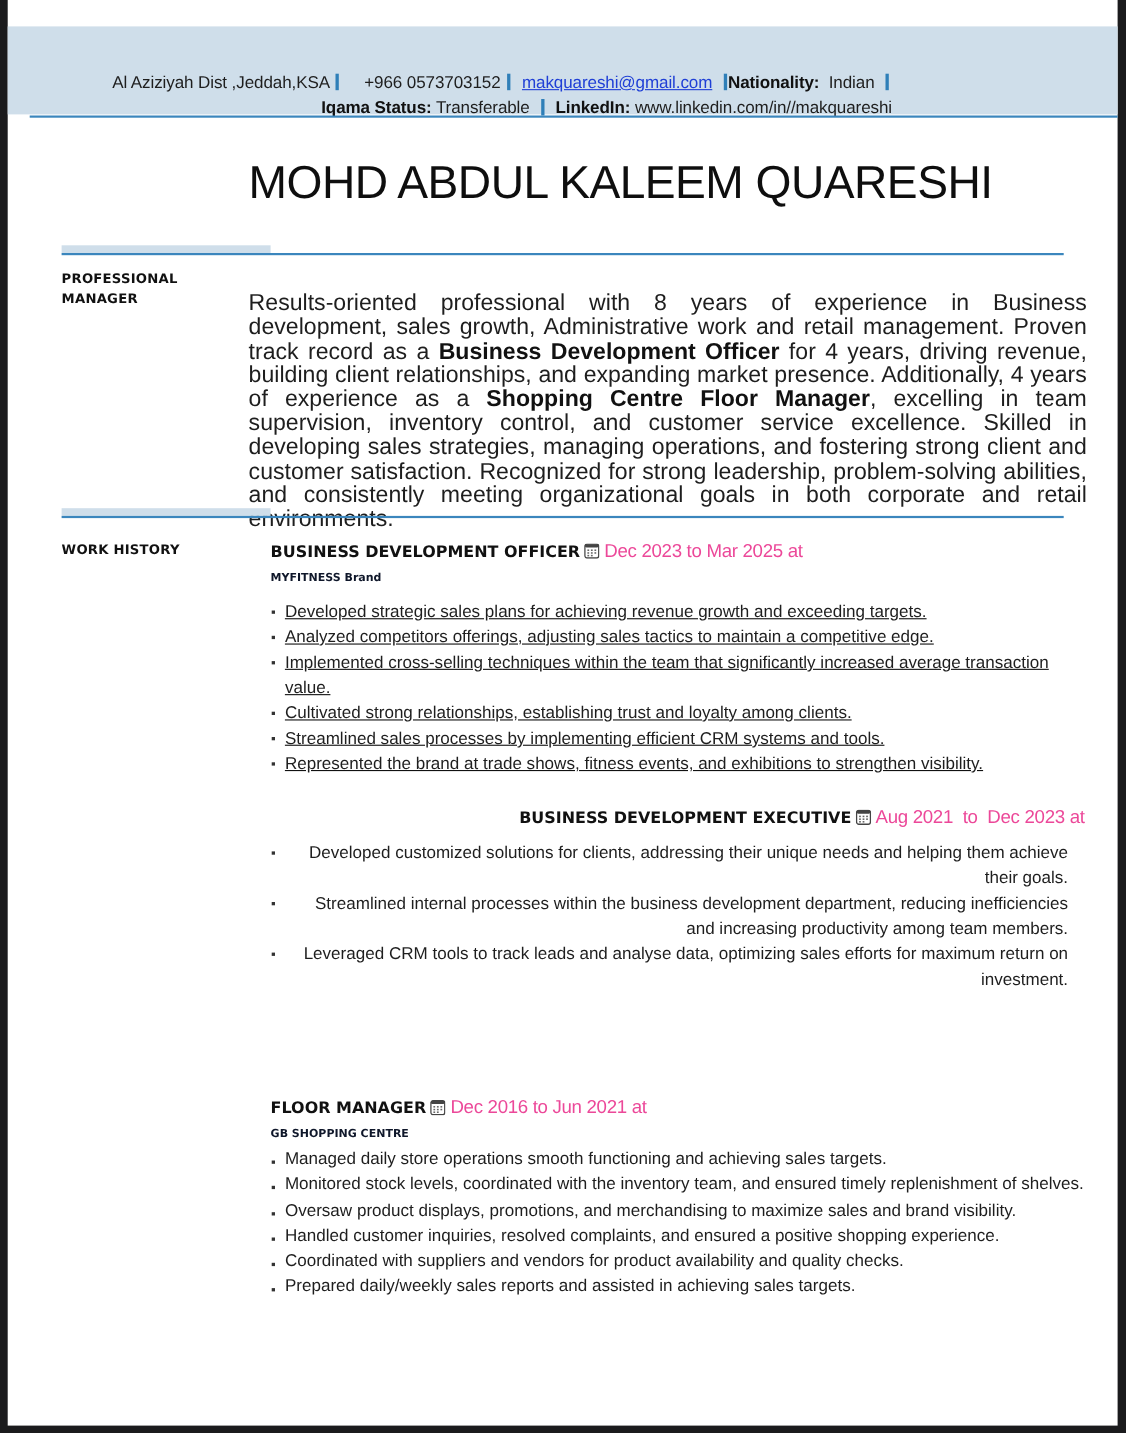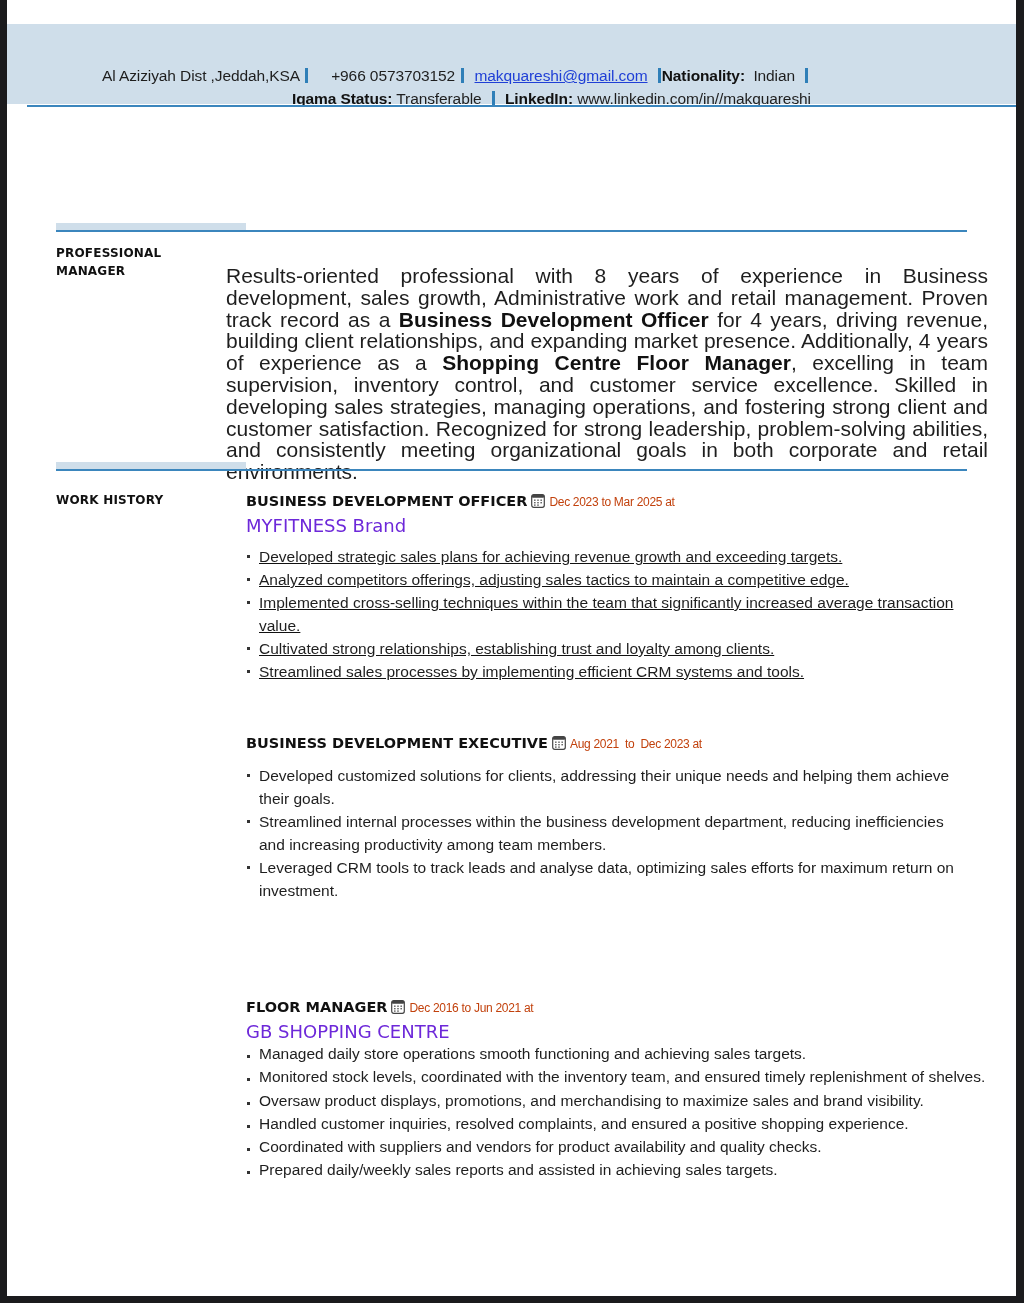--- a/index.html
+++ b/index.html
@@ -104,26 +104,26 @@
     font-weight: bold;
     font-size: 14.5px;
     color: #111;
   }
   .cal-icon {
     display: inline-block;
     width: 14px; height: 14px;
     vertical-align: -2px;
     margin: 0 4px 0 4px;
   }
-  .job-dates { font-size: 12px; color: #c2410c; letter-spacing: -0.3px; }
+  .job-dates { font-size: 17px; color: #ec4899; letter-spacing: -0.3px; }
   .company {
     font-family: "DejaVu Sans", sans-serif;
-    font-weight: normal;
-    font-size: 18px;
-    color: #6d28d9;
+    font-weight: bold;
+    font-size: 10px;
+    color: #0f172a;
     line-height: 23px;
   }
   ul.bullets {
     list-style: none;
     margin: 0; padding: 0;
   }
   ul.bullets li {
     position: relative;
     padding-left: 13px;
     font-size: 15.5px;
@@ -159,20 +159,21 @@
     <div class="contact-line l2">
       <b>Iqama Status:</b>
       <span>Transferable</span>
       <span class="sep" style="margin-left:6px;"></span>
       <b>LinkedIn:</b>
       <span>www.linkedin.com/in//makquareshi</span>
     </div>
   </div>
   <div class="header-rule"></div>
 
+  <div class="name">MOHD ABDUL KALEEM QUARESHI</div>
 
   <div class="section-tab" style="top:223px;"></div>
   <div class="section-rule" style="top:230px;"></div>
   <div class="section-title" style="top:244px;">
     <div>PROFESSIONAL</div>
     <div>MANAGER</div>
   </div>
   <div class="summary"><span>Results-oriented professional with 8 years of experience in Business development, sales growth, Administrative work and retail management. Proven track record as a </span><b>Business Development Officer</b><span> for 4 years, driving revenue, building client relationships, and expanding market presence. Additionally, 4 years of experience as a </span><b>Shopping Centre Floor Manager</b><span>, excelling in team supervision, inventory control, and customer service excellence. Skilled in developing sales strategies, managing operations, and fostering strong client and customer satisfaction. Recognized for strong leadership, problem-solving abilities, and consistently meeting organizational goals in both corporate and retail environments.</span></div>
 
   <div class="section-tab" style="top:462px;"></div>
@@ -196,24 +197,25 @@
             </g>
           </svg></span><span class="job-dates">Dec 2023 to Mar 2025 at</span>
     </div>
     <div class="company">MYFITNESS Brand</div>
     <ul class="bullets" style="margin-top:8px;text-decoration:underline;">
       <li>Developed strategic sales plans for achieving revenue growth and exceeding targets.</li>
       <li>Analyzed competitors offerings, adjusting sales tactics to maintain a competitive edge.</li>
       <li>Implemented cross-selling techniques within the team that significantly increased average transaction value.</li>
       <li>Cultivated strong relationships, establishing trust and loyalty among clients.</li>
       <li>Streamlined sales processes by implementing efficient CRM systems and tools.</li>
+      <li>Represented the brand at trade shows, fitness events, and exhibitions to strengthen visibility.</li>
     </ul>
   </div>
 
-  <div class="job" style="top:731px;">
+  <div class="job" style="top:731px;text-align:right;">
     <div class="job-head">
       <span class="job-title">BUSINESS DEVELOPMENT EXECUTIVE</span><span class="cal-icon"><svg width="14" height="14" viewBox="0 0 14 14">
             <rect x="0.7" y="0.7" width="12.6" height="12.6" rx="2" fill="#fff" stroke="#444" stroke-width="1.2"></rect>
             <rect x="0.7" y="0.7" width="12.6" height="3" rx="1.5" fill="#444"></rect>
             <g fill="#666">
               <rect x="3" y="5.5" width="1.6" height="1.4"></rect>
               <rect x="6.2" y="5.5" width="1.6" height="1.4"></rect>
               <rect x="9.4" y="5.5" width="1.6" height="1.4"></rect>
               <rect x="3" y="8" width="1.6" height="1.4"></rect>
               <rect x="6.2" y="8" width="1.6" height="1.4"></rect>

